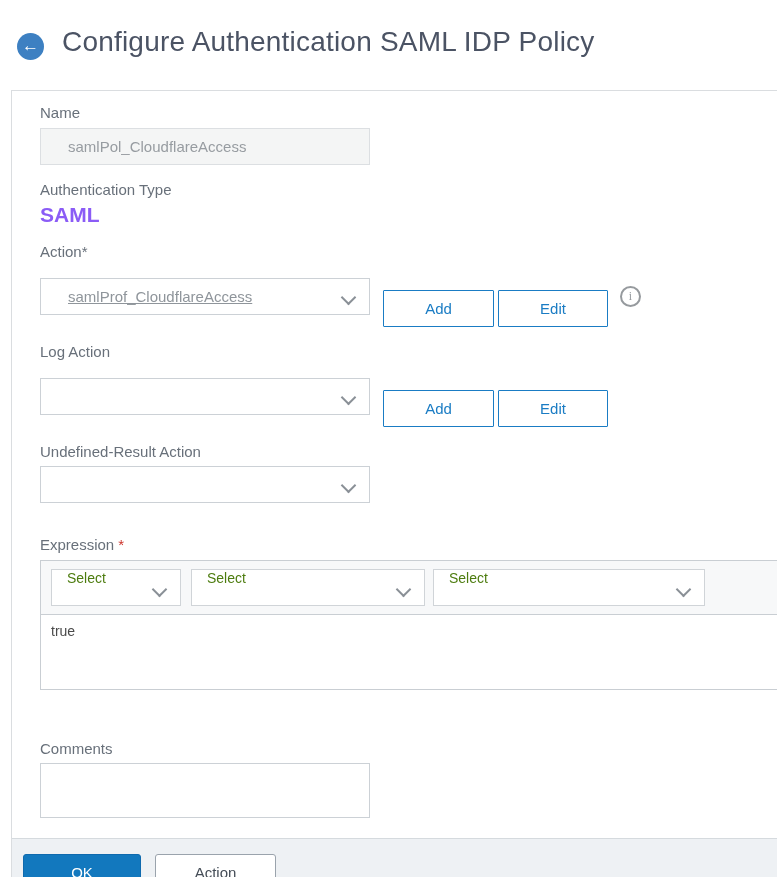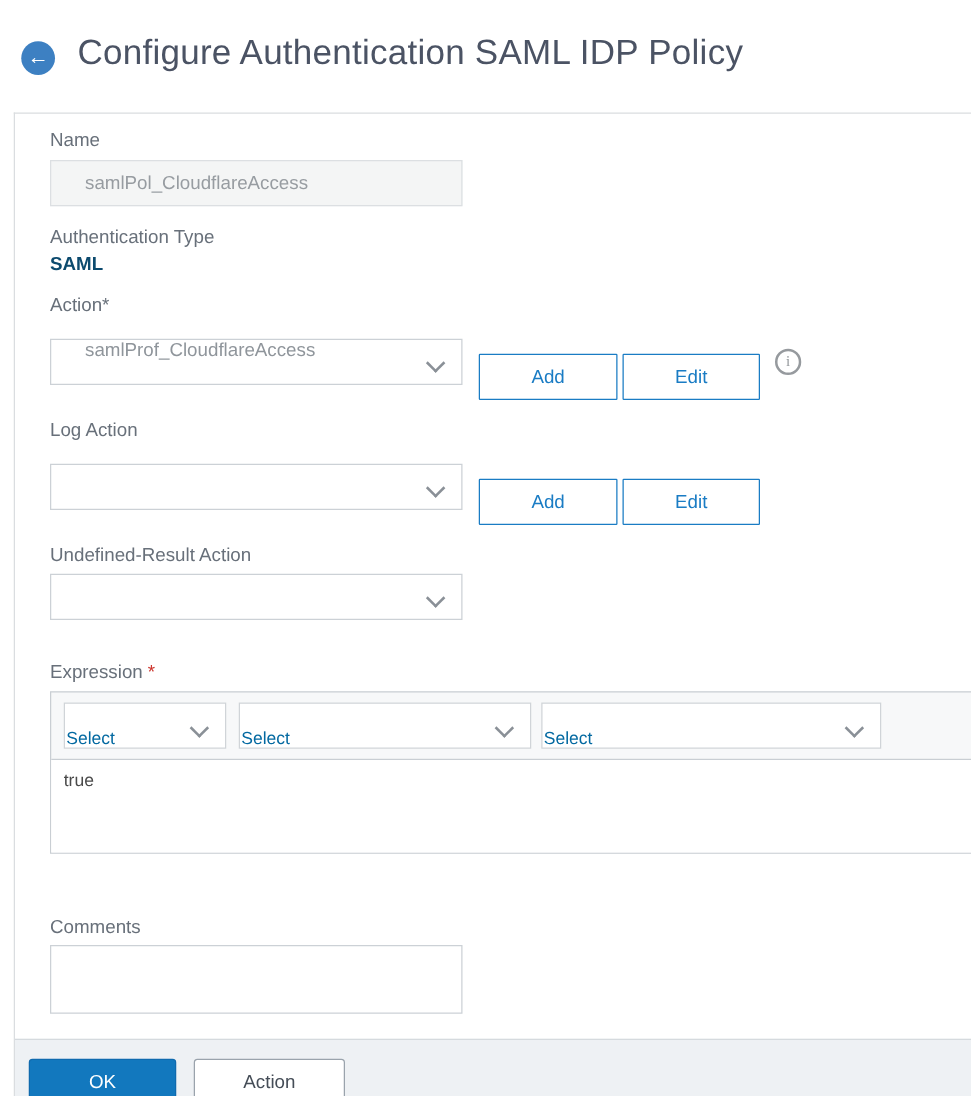--- a/index.html
+++ b/index.html
@@ -26,34 +26,34 @@
 
   
   .panel {
     margin-left:11px; width:766px; box-sizing:border-box;
     border-top:1px solid #dadde0; border-left:1px solid #dadde0;
     background:#ffffff;
   }
   .content { padding:13px 0 0 28px; }
 
   label.flabel { display:block; font-size:15px; color:#68707a; font-weight:400; }
-  .static-value { font-size:15px; font-weight:bold; color:#0c4a6e; margin-top:5px; }
+  .static-value { font-size:21px; font-weight:bold; color:#8b5cf6; margin-top:5px; }
 
   .mt-sm { margin-top:7px; }
   .mt-md { margin-top:16px; }
 
   .text-input, .select {
     box-sizing:border-box; width:330px; height:37px;
     border:1px solid #ccd1d6; background:#ffffff;
     font-size:15px; color:#8f959b;
   }
   .text-input { padding:0 10px 0 27px; outline:none; }
   .text-input.disabled { background:#f4f5f5; border-color:#dcdfe2; color:#979ca1; }
 
-  .select { position:relative; display:flex; align-items:flex-start; padding-left:27px; cursor:pointer; }
+  .select { position:relative; display:flex; align-items:center; padding-left:27px; cursor:pointer;text-decoration:underline; }
   .select .select-value { flex:1 1 auto; overflow:hidden; white-space:nowrap; }
   .chevron {
     position:absolute; right:15px; top:13px;
     width:9px; height:9px;
     border-right:2px solid #8a9097; border-bottom:2px solid #8a9097;
     transform:rotate(45deg);
   }
 
   .row { display:flex; align-items:center; margin-top:6px; }
   .btn-outline {
@@ -72,22 +72,22 @@
 
   .exp-label { margin-top:33px; }
   .req { color:#cc3322b; color:#cc332b; margin-left:4px; }
 
   .exp-builder {
     margin-top:7px; width:760px; box-sizing:border-box;
     border:1px solid #c9ced3; background:#f7f8f9;
   }
   .exp-head { padding:8px 0 8px 10px; display:flex; align-items:center; }
   .exp-select { box-sizing:border-box; height:37px; background:#fff; border:1px solid #d0d4d8;
-    position:relative; display:flex; align-items:flex-end; padding-left:1px;
-    font-size:14px; color:#0369a1; cursor:pointer; }
+    position:relative; display:flex; align-items:flex-start; padding-left:15px;
+    font-size:14px; color:#4d7c0f; cursor:pointer; }
   .exp-select .chevron { top:14px; }
   .exp-s1 { width:130px; }
   .exp-s2 { width:234px; margin-left:10px; }
   .exp-s3 { width:272px; margin-left:8px; }
   .exp-body {
     display:block; width:100%; box-sizing:border-box; height:75px;
     border:none; border-top:1px solid #c9ced3; background:#ffffff;
     padding:8px 10px; font-family:"Liberation Sans", sans-serif;
     font-size:14px; color:#4a4a4a; resize:none; outline:none;
   }

